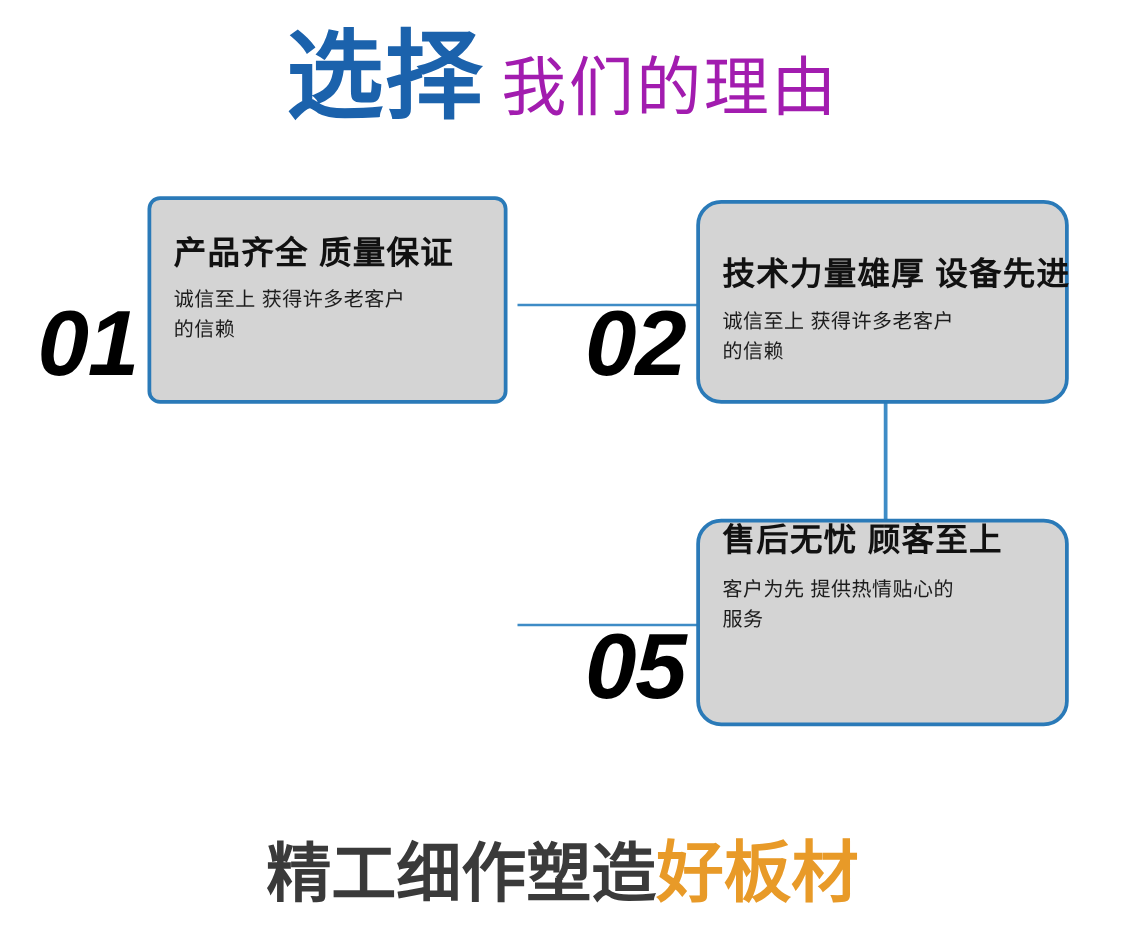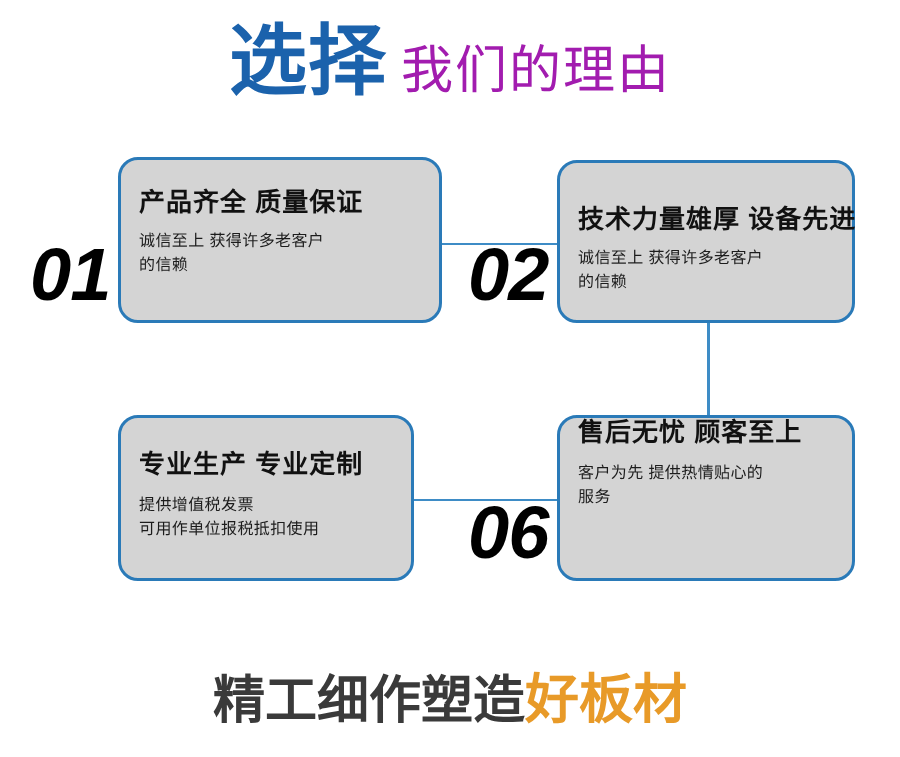--- a/index.html
+++ b/index.html
@@ -79,21 +79,21 @@
   }
   .card-desc {
     font-size: 16px;
     font-weight: 400;
     color: #1c1c1c;
     line-height: 1.55;
     letter-spacing: 0.4px;
     white-space: pre-line;
   }
 
-  #card-01 { left: 118px; top: 157px;  width: 324px; height: 166px; }
+  #card-01 { left: 118px; top: 157px;  width: 288px; height: 166px; border-radius: 10px; }
   #card-02 { left: 557px; top: 160px;  width: 298px; height: 163px; }
   #card-04 { left: 118px; top: 415px;  width: 296px; height: 166px; }
   #card-03 { left: 557px; top: 415px;  width: 298px; height: 166px; }
 
   #card-01 .card-title { margin-top: 28px; }
   #card-01 .card-desc  { margin-top: 12px; }
   #card-02 .card-title { margin-top: 42px; }
   #card-02 .card-desc  { margin-top: 12px; }
   #card-04 .card-title { margin-top: 32px; }
   #card-04 .card-desc  { margin-top: 14px; }
@@ -159,30 +159,25 @@
   </div>
   <div class="step-number" id="num-01">01</div>
 
   <div class="card" id="card-02">
     <div class="card-title">技术力量雄厚 设备先进</div>
     <div class="card-desc">诚信至上 获得许多老客户
 的信赖</div>
   </div>
   <div class="step-number" id="num-02">02</div>
 
-  <div class="card" id="card-04">
-    <div class="card-title">专业生产 专业定制</div>
-    <div class="card-desc">提供增值税发票
-可用作单位报税抵扣使用</div>
-  </div>
 
   <div class="card" id="card-03">
     <div class="card-title">售后无忧 顾客至上</div>
     <div class="card-desc">客户为先 提供热情贴心的
 服务</div>
   </div>
-  <div class="step-number" id="num-03">06</div>
+  <div class="step-number" id="num-03">05</div>
 
   <div class="footer-slogan">
     <span class="slogan-dark">精工细作塑造</span><span class="slogan-accent">好板材</span>
   </div>
 
 </div>
 
 </body></html>

